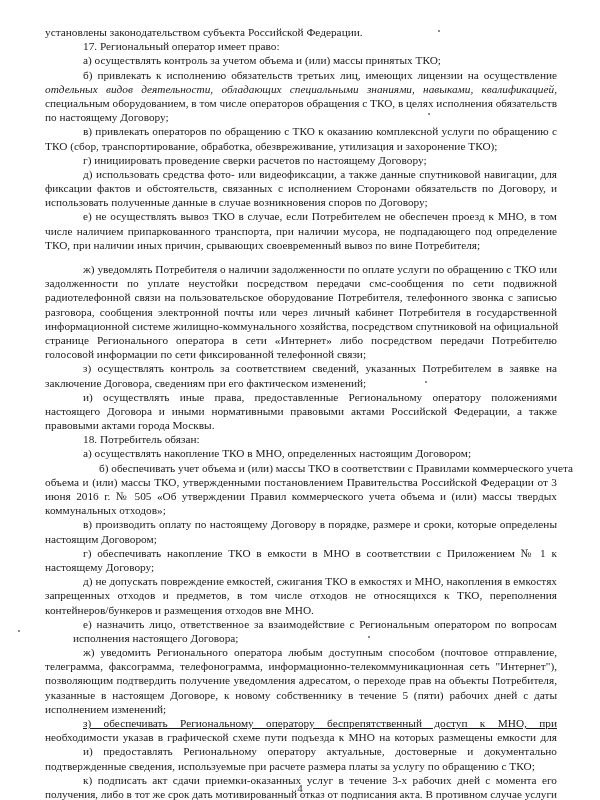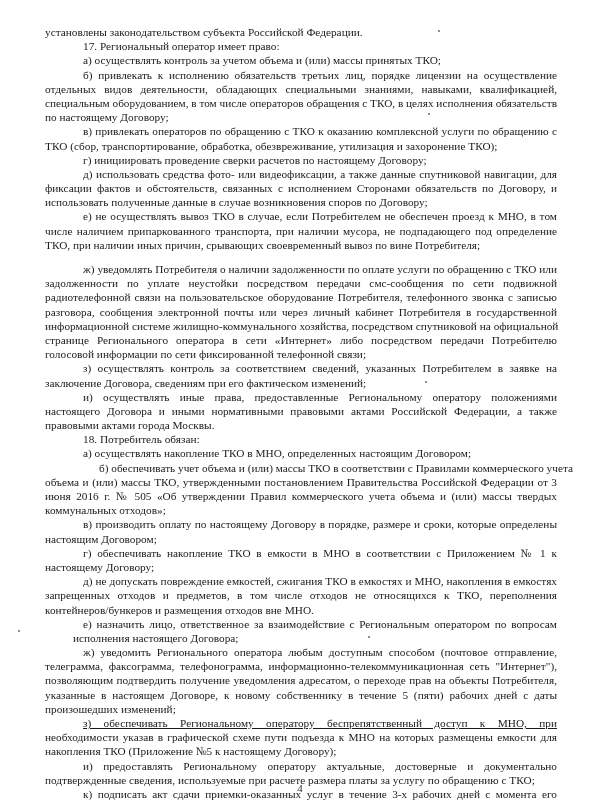--- a/index.html
+++ b/index.html
@@ -27,22 +27,22 @@
   }
   .speck { position: absolute; width: 2px; height: 2px; background: #666; border-radius: 1px; }
 </style>
 </head>
 <body>
 
 <div class="page" id="page">
     <span class="line last" style="white-space: nowrap;">установлены законодательством субъекта Российской Федерации.</span>
     <span class="line indent last" style="white-space: nowrap;">17. Региональный оператор имеет право:</span>
     <span class="line indent last" style="white-space: nowrap;">а) осуществлять контроль за учетом объема и (или) массы принятых ТКО;</span>
-    <span class="line indent" style="white-space: nowrap;">б) привлекать к исполнению обязательств третьих лиц, порядке лицензии на осуществление</span>
-    <span class="line" style="white-space: nowrap;">отдельных видов деятельности, обладающих специальными знаниями, навыками, квалификацией,</span>
+    <span class="line indent" style="white-space: nowrap;">б) привлекать к исполнению обязательств третьих лиц, имеющих лицензии на осуществление</span>
+    <span class="line" style="white-space: nowrap; font-style: italic;">отдельных видов деятельности, обладающих специальными знаниями, навыками, квалификацией,</span>
     <span class="line" style="white-space: nowrap; text-align: left; text-align-last: left;"><span style="white-space: nowrap; display: inline-block; transform-origin: left center; transform: scaleX(0.997382);">специальным оборудованием, в том числе операторов обращения с ТКО, в целях исполнения обязательств</span></span>
     <span class="line last" style="white-space: nowrap;">по настоящему Договору;</span>
     <span class="line indent" style="white-space: nowrap;">в) привлекать операторов по обращению с ТКО к оказанию комплексной услуги по обращению с</span>
     <span class="line last" style="white-space: nowrap;">ТКО (сбор, транспортирование, обработка, обезвреживание, утилизация и захоронение ТКО);</span>
     <span class="line indent last" style="white-space: nowrap;">г) инициировать проведение сверки расчетов по настоящему Договору;</span>
     <span class="line indent" style="white-space: nowrap;">д) использовать средства фото- или видеофиксации, а также данные спутниковой навигации, для</span>
     <span class="line" style="white-space: nowrap;">фиксации фактов и обстоятельств, связанных с исполнением Сторонами обязательств по Договору, и</span>
     <span class="line last" style="white-space: nowrap;">использовать полученные данные в случае возникновения споров по Договору;</span>
     <span class="line indent" style="white-space: nowrap;">е) не осуществлять вывоз ТКО в случае, если Потребителем не обеспечен проезд к МНО, в том</span>
     <span class="line" style="white-space: nowrap;">числе наличием припаркованного транспорта, при наличии мусора, не подпадающего под определение</span>
@@ -71,24 +71,23 @@
     <span class="line last" style="white-space: nowrap;">настоящему Договору;</span>
     <span class="line indent" style="white-space: nowrap;">д) не допускать повреждение емкостей, сжигания ТКО в емкостях и МНО, накопления в емкостях</span>
     <span class="line" style="white-space: nowrap;">запрещенных отходов и предметов, в том числе отходов не относящихся к ТКО, переполнения</span>
     <span class="line last" style="white-space: nowrap;">контейнеров/бункеров и размещения отходов вне МНО.</span>
     <span class="line indent" style="white-space: nowrap;">е) назначить лицо, ответственное за взаимодействие с Региональным оператором по вопросам</span>
     <span class="line last" style="white-space: nowrap; margin-left: 28px;">исполнения настоящего Договора;</span>
     <span class="line indent" style="white-space: nowrap;">ж) уведомить Регионального оператора любым доступным способом (почтовое отправление,</span>
     <span class="line" style="white-space: nowrap;">телеграмма, факсограмма, телефонограмма, информационно-телекоммуникационная сеть "Интернет"),</span>
     <span class="line" style="white-space: nowrap;">позволяющим подтвердить получение уведомления адресатом, о переходе прав на объекты Потребителя,</span>
     <span class="line" style="white-space: nowrap;">указанные в настоящем Договоре, к новому собственнику в течение 5 (пяти) рабочих дней с даты</span>
-    <span class="line last" style="white-space: nowrap;">произошедших изменений;</span>
+    <span class="line last" style="white-space: nowrap;">исполнением изменений;</span>
     <span class="line indent" style="white-space: nowrap; text-decoration: underline;">з) обеспечивать Региональному оператору беспрепятственный доступ к МНО, при</span>
     <span class="line" style="white-space: nowrap;">необходимости указав в графической схеме пути подъезда к МНО на которых размещены емкости для</span>
-    <span class="line last" style="white-space: nowrap;">накопления ТКО (Приложение №5 к настоящему Договору);</span>
     <span class="line indent" style="white-space: nowrap;">и) предоставлять Региональному оператору актуальные, достоверные и документально</span>
     <span class="line last" style="white-space: nowrap;">подтвержденные сведения, используемые при расчете размера платы за услугу по обращению с ТКО;</span>
     <span class="line indent" style="white-space: nowrap;">к) подписать акт сдачи приемки-оказанных услуг в течение 3-х рабочих дней с момента его</span>
     <span class="line" style="white-space: nowrap; text-align: left; text-align-last: left;"><span style="white-space: nowrap; display: inline-block; transform-origin: left center; transform: scaleX(0.990688);">получения, либо в тот же срок дать мотивированный отказ от подписания акта. В противном случае услуги</span></span>
   </div>
 
 <div class="page-number">4</div>
 
 <div class="speck" style="left:438px;top:30px;"></div>
 <div class="speck" style="left:428px;top:113px;"></div>

